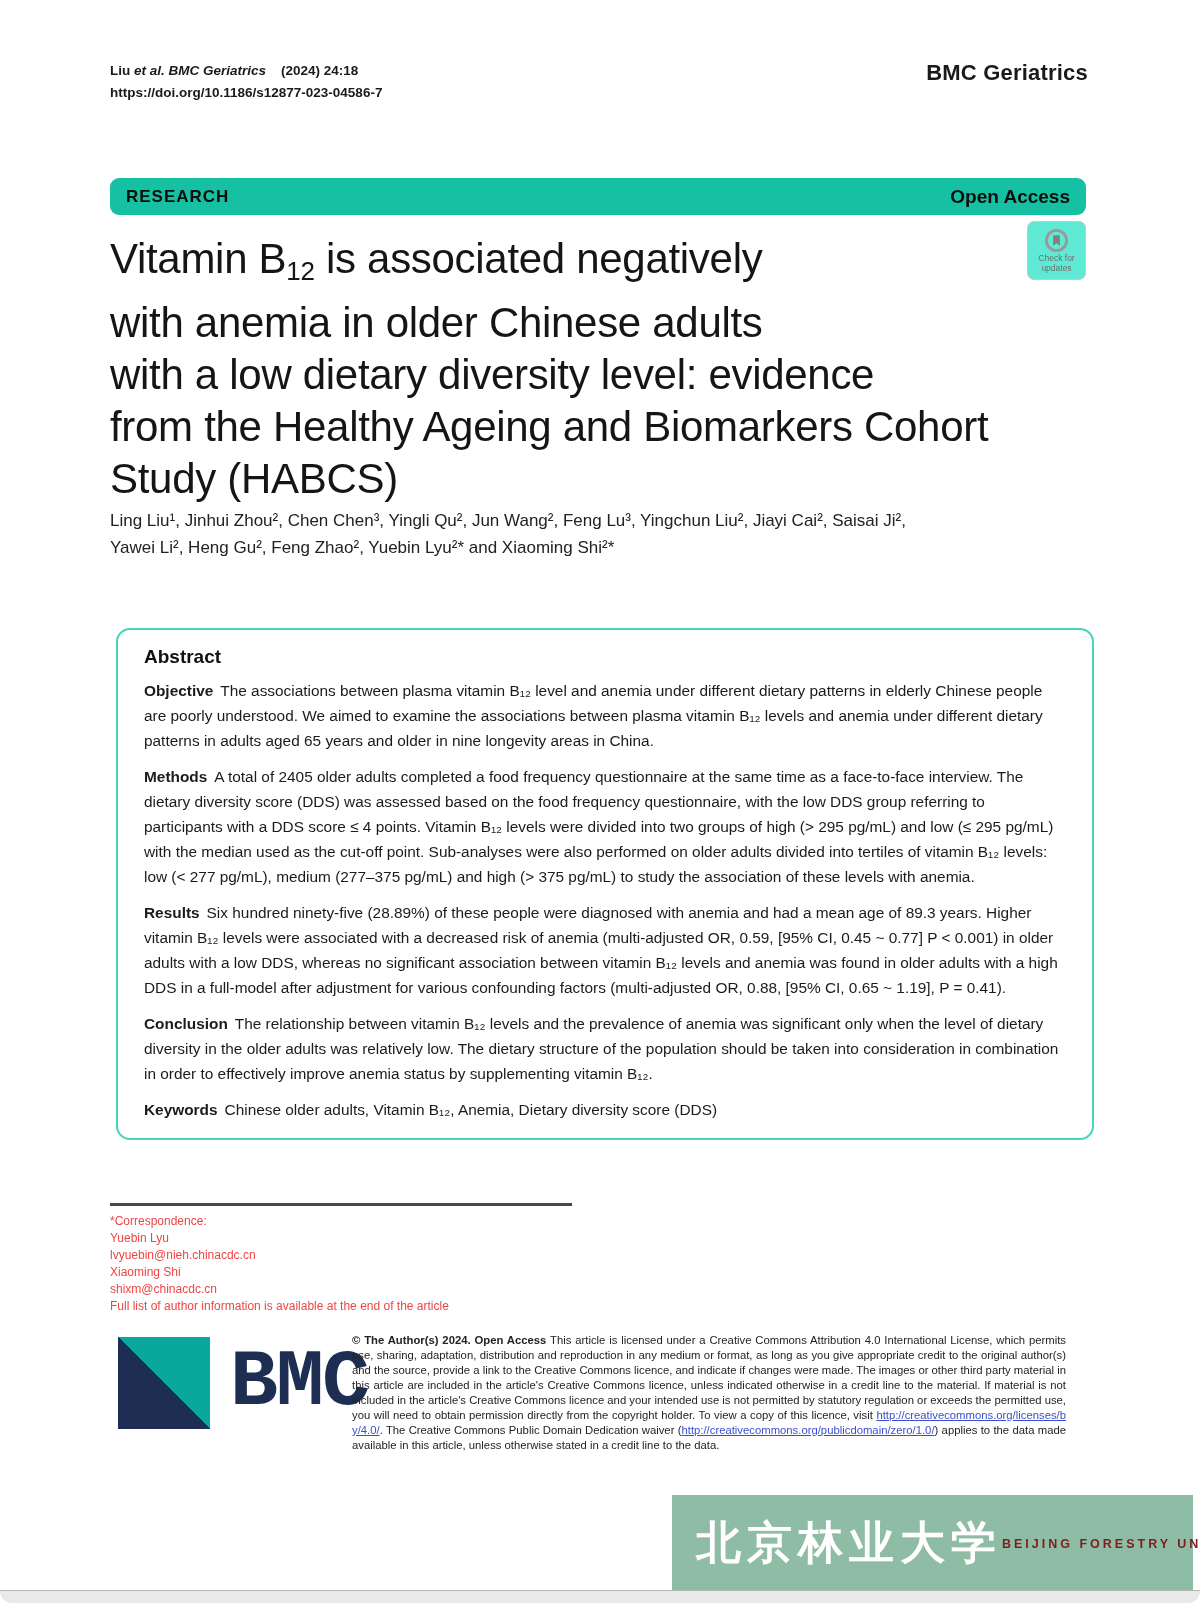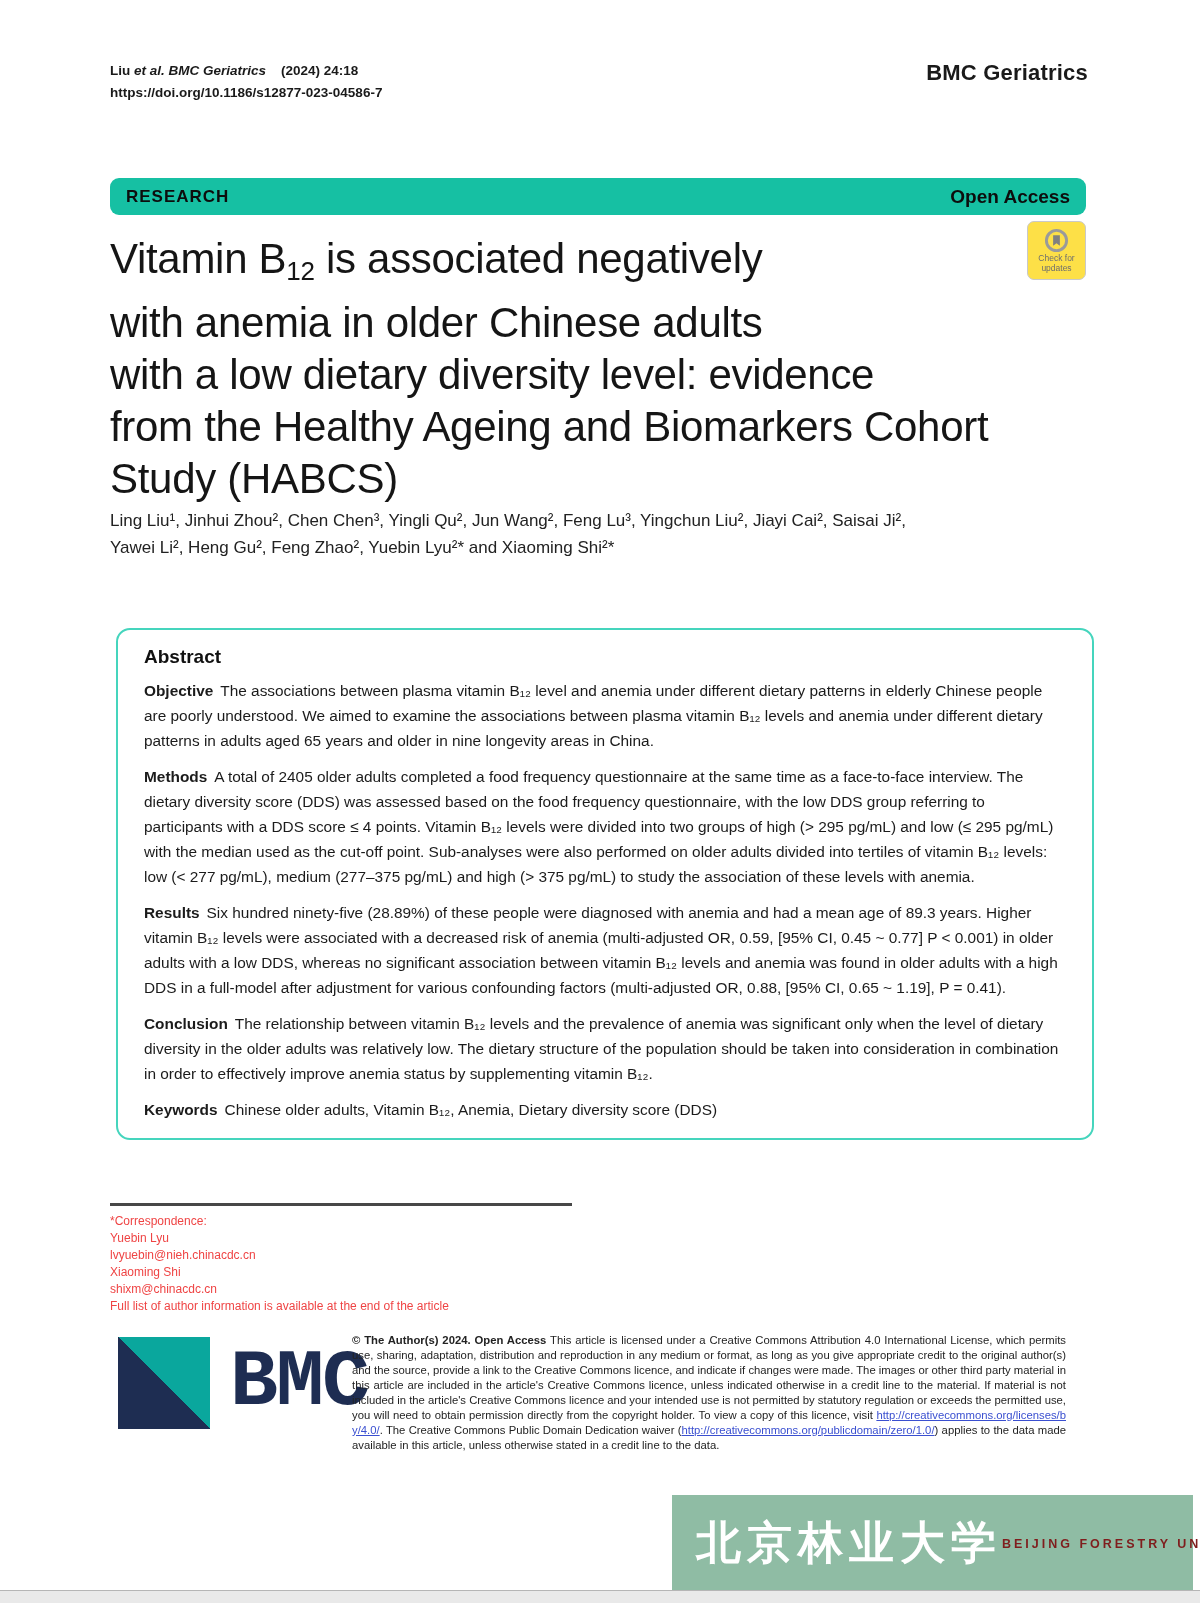--- a/index.html
+++ b/index.html
@@ -1,32 +1,32 @@
 <!DOCTYPE html>
 <html><head>
 <meta charset="utf-8">
 <style>
   * { margin:0; padding:0; box-sizing:border-box; }
   html,body { background:#ffffff; }
   body { font-family:"Liberation Sans","DejaVu Sans",sans-serif; color:#1c1c1c; }
-  .page { position:relative; width:1200px; height:1603px; background:#fff; overflow:hidden; margin:0 auto; }
+  .page { position:relative; width:1200px; height:1603px; background:#fff; overflow:hidden; margin:0 auto;border-radius:12px; }
 
   
   .hdr { position:absolute; top:60px; left:110px; right:112px; display:flex; justify-content:space-between; align-items:flex-start; }
   .cite { font-size:13.5px; font-weight:700; line-height:22px; color:#1a1a1a; }
   .cite .it { font-style:italic; }
   .journal-name { font-size:22px; font-weight:600; color:#1a1a1a; letter-spacing:.2px; }
 
   
   .banner { position:absolute; top:178px; left:110px; width:976px; height:37px; background:#16c0a3; border-radius:9px; display:flex; justify-content:space-between; align-items:center; padding:0 16px; }
   .banner .research { font-size:17px; font-weight:800; letter-spacing:1px; color:#0d0d0d; }
   .banner .oa { font-size:19px; font-weight:800; color:#0d0d0d; }
 
   
-  .check-badge { position:absolute; top:221px; left:1027px; width:59px; height:59px; background:#fde047; border:1px solid #c9c9c9; border-radius:7px; display:flex; flex-direction:column; align-items:center; justify-content:center; gap:1px; }
+  .check-badge { position:absolute; top:221px; left:1027px; width:59px; height:59px; background:#5eead4; border:1px solid #c9c9c9; border-radius:7px; display:flex; flex-direction:column; align-items:center; justify-content:center; gap:1px; }
   .check-badge .txt { font-size:8.5px; line-height:9.5px; color:#6e6e6e; text-align:center; }
 
   
   .title { position:absolute; top:233px; left:110px; width:980px; font-size:42px; line-height:52px; font-weight:500; color:#151515; letter-spacing:-.3px; }
   .title .sub12 { font-size:26px; vertical-align:-7px; }
 
   
   .authors { position:absolute; top:507px; left:110px; width:960px; font-size:17px; line-height:27px; color:#222; }
 
   

